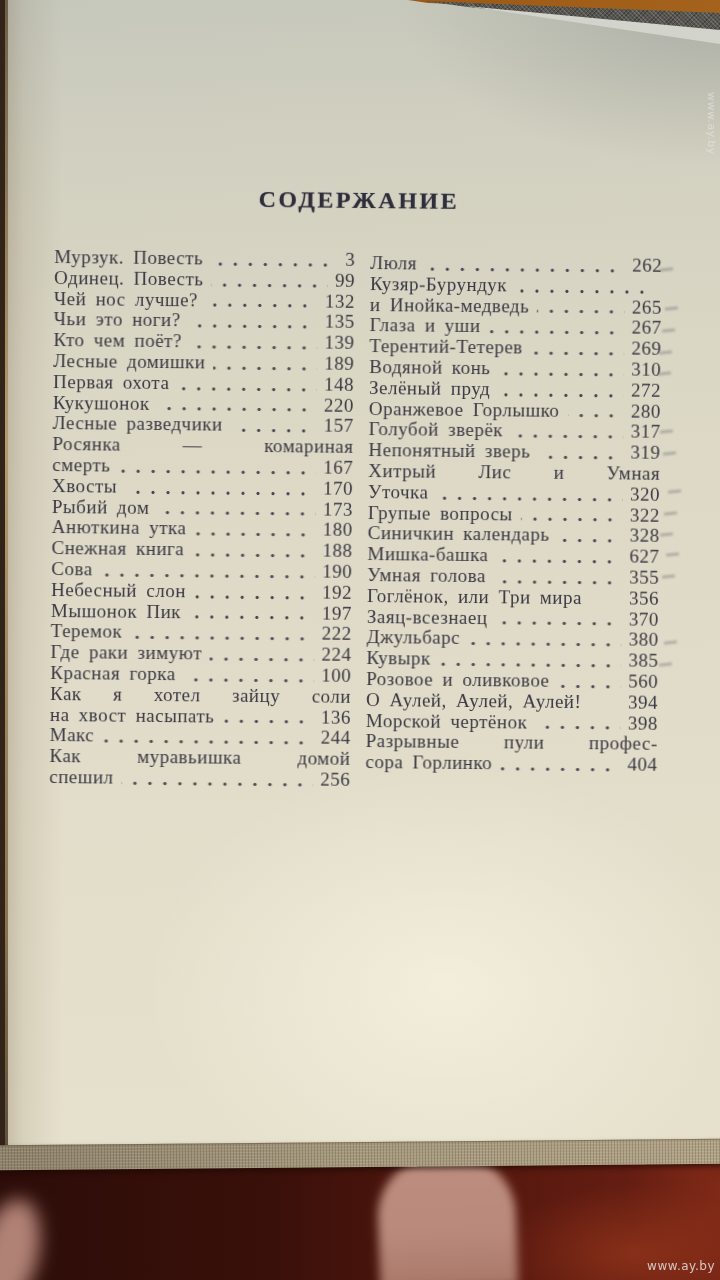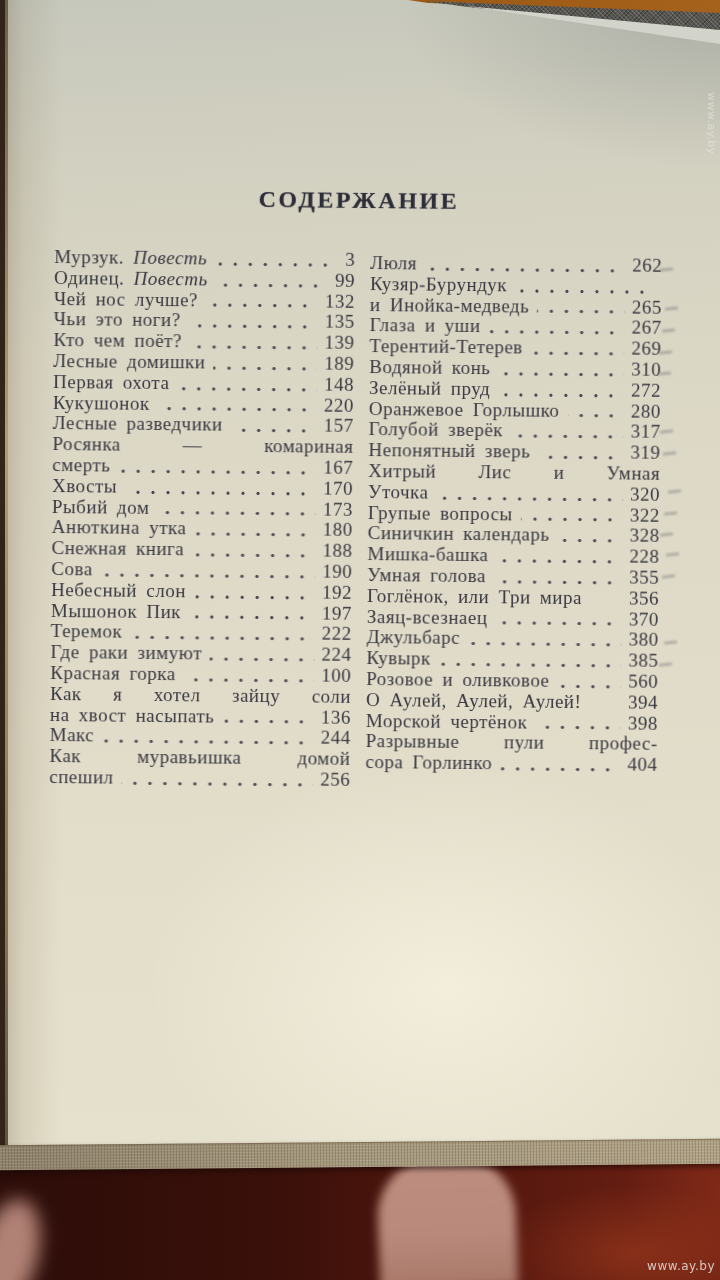--- a/index.html
+++ b/index.html
@@ -56,21 +56,21 @@
   .content{position:absolute;left:55px;top:184px;width:608px;z-index:4;
     transform:rotate(0.55deg);transform-origin:0 0;
     color:var(--text-ink,#3a3842);filter:blur(.3px);}
   .title{text-align:center;font-size:24px;font-weight:bold;letter-spacing:2.5px;
     color:var(--title-ink,#2e2d3a);text-shadow:0 0 1px rgba(46,45,58,.45);}
   .cols{display:flex;gap:15px;margin-top:36px;}
   .col{width:301px;font-size:19px;line-height:20.8px;letter-spacing:.5px;word-spacing:4px;}
   .col.right{width:292px;margin-top:3px;}
   .row{display:flex;align-items:baseline;white-space:nowrap;height:20.8px;}
   .row.just{display:block;white-space:normal;text-align:justify;text-align-last:justify;}
-  .it{font-style:italic;}
+  .it{}
   .fill{flex:1 1 auto;align-self:stretch;position:relative;min-width:6px;}
   .fill.dots::after{content:"";position:absolute;left:8px;right:7px;bottom:3px;height:5px;
     background-image:radial-gradient(circle at 2px 2.5px, #46444e 1.25px, rgba(0,0,0,0) 1.9px);
     background-size:15px 5px;background-repeat:repeat-x;background-position:right bottom;}
   .p{flex:0 0 auto;text-align:right;}
 
   
   .mark{position:absolute;width:13px;height:3px;z-index:4;
     background:rgba(96,96,104,.38);filter:blur(1px);transform:rotate(-6deg);}
 
@@ -285,21 +285,21 @@
             <span class="p">322</span>
           </div>
           <div class="row">
             <span class="t">Синичкин календарь</span>
             <span class="fill dots"></span>
             <span class="p">328</span>
           </div>
           <div class="row">
             <span class="t">Мишка-башка</span>
             <span class="fill dots"></span>
-            <span class="p">228</span>
+            <span class="p">627</span>
           </div>
           <div class="row">
             <span class="t">Умная голова</span>
             <span class="fill dots"></span>
             <span class="p">355</span>
           </div>
           <div class="row">
             <span class="t">Гоглёнок, или Три мира</span>
             <span class="fill"></span>
             <span class="p">356</span>

